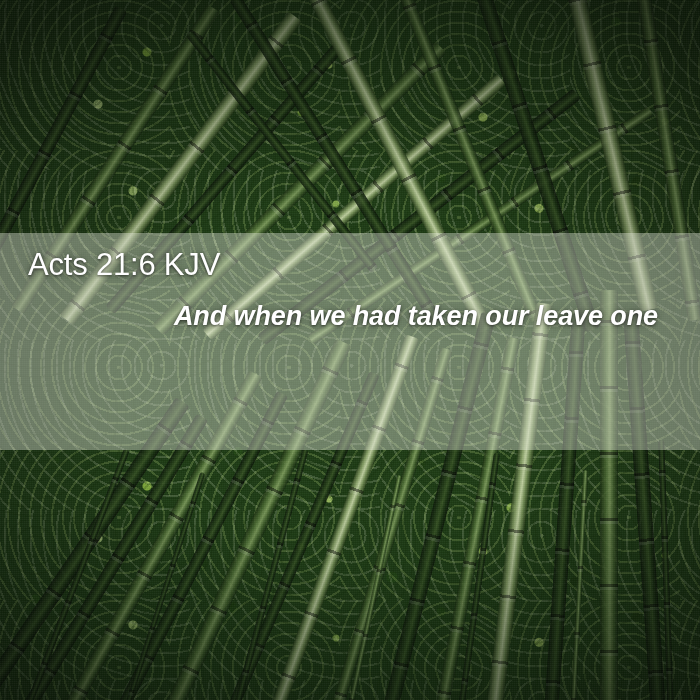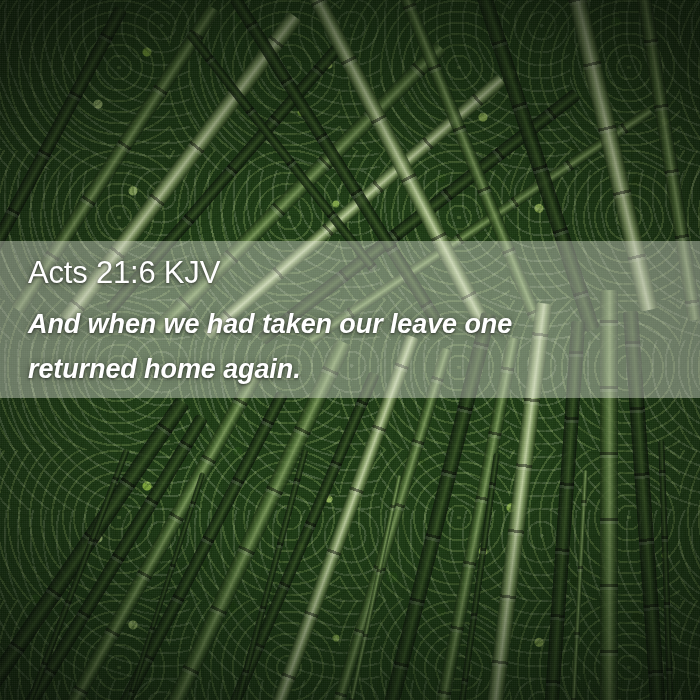--- a/index.html
+++ b/index.html
@@ -139,25 +139,24 @@
       repeating-linear-gradient(90deg, rgba(255,255,255,0.02) 0 1px, rgba(0,0,0,0.02) 1px 2px);
     pointer-events: none;
   }
 
   
   .verse-band {
     position: absolute;
     left: 0;
     top: 233px;
     width: 700px;
-    height: 157px;
+    height: 217px;
     background: rgba(232,236,224,0.40);
     box-sizing: border-box;
     padding: 16px 32px 0 28px;
-    margin-top: 8px;
   }
 
   .verse-ref {
     margin: 0;
     color: #ffffff;
     font-size: 31px;
     font-weight: 400;
     letter-spacing: -0.2px;
     line-height: 1.0;
     text-shadow: 0 1px 3px rgba(0,0,0,0.55), 0 0 10px rgba(0,0,0,0.35);
@@ -167,20 +166,21 @@
   .verse-body {
     margin: 14px 0 0 0;
     color: #ffffff;
     font-size: 27px;
     font-weight: 700;
     font-style: italic;
     line-height: 45px;
     letter-spacing: -0.1px;
     text-shadow: 0 1px 3px rgba(0,0,0,0.55), 0 0 9px rgba(0,0,0,0.30);
     max-width: 630px;
+    text-align: right;
   }
   .verse-body .vline { display: block; white-space: nowrap; }
 </style>
 </head>
 <body>
 
 <div id="canvas">
 
   <div class="photo">
 
@@ -230,17 +230,16 @@
 
     <div class="layer grade"></div>
     <div class="layer noise"></div>
   </div>
 
   <div class="verse-band">
     <h1 class="verse-ref">Acts 21:6 KJV</h1>
 
     <div class="verse-body">
       <span class="vline">And when we had taken our leave one</span>
-      <span class="vline">returned home again.</span>
     </div>
   </div>
 
 </div>
 
 </body></html>

